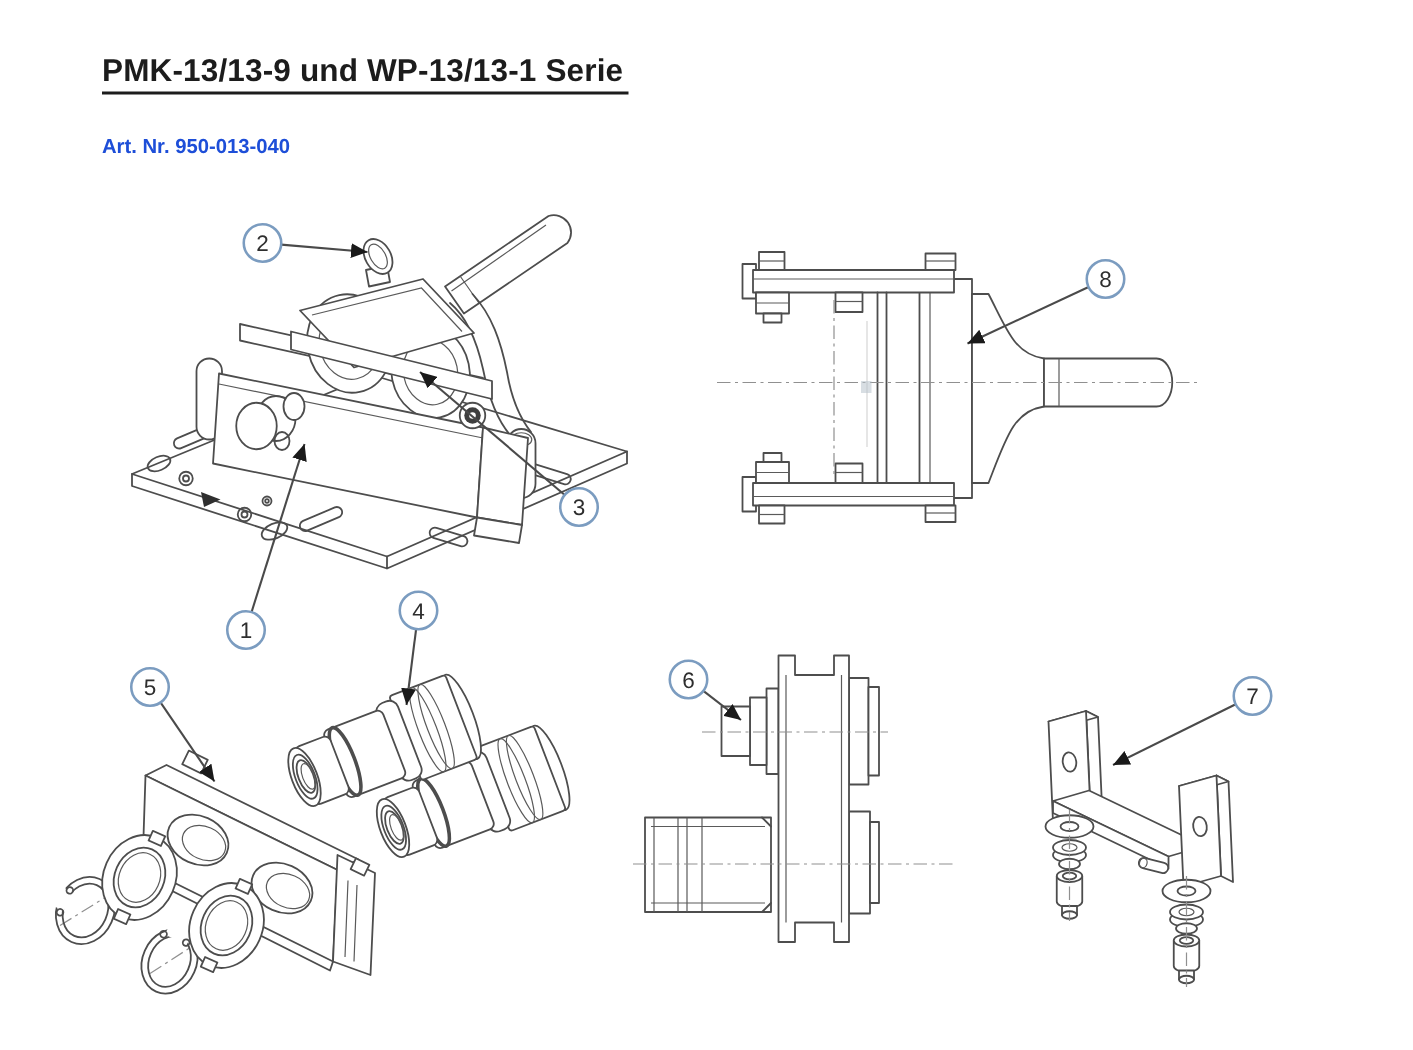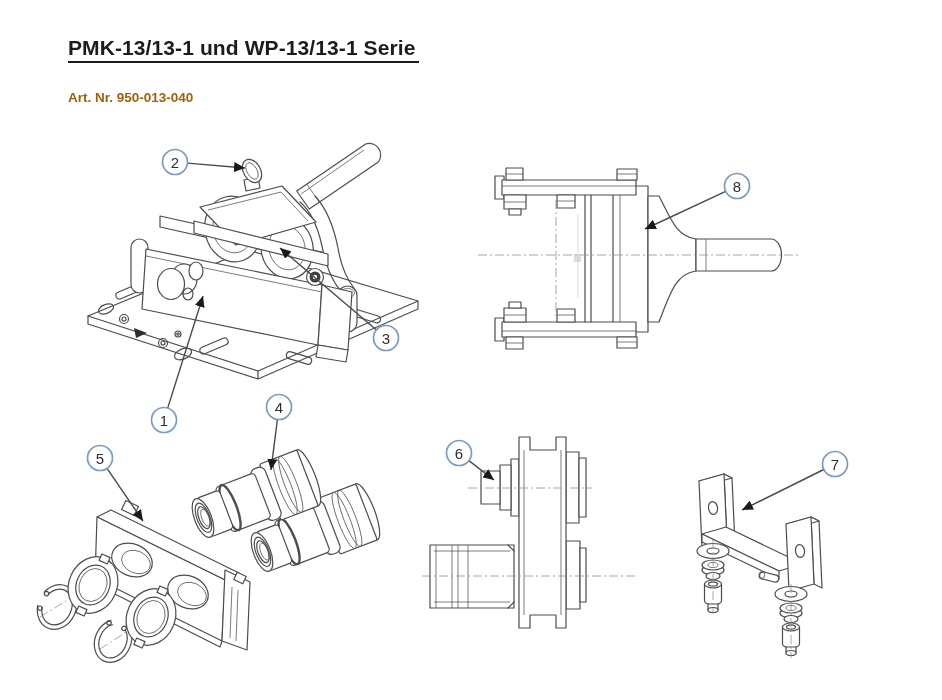--- a/index.html
+++ b/index.html
@@ -1,39 +1,39 @@
 <!DOCTYPE html>
 <html><head>
 <meta charset="utf-8">
 <style>
   html,body{margin:0;padding:0;background:#fff}
   .page{position:relative;width:942px;height:700px;background:#ffffff;overflow:hidden;
         font-family:"Liberation Sans",sans-serif}
   .title{position:absolute;left:68px;top:36px;margin:0;font-size:21px;font-weight:700;
          color:#1c1c1c;border-bottom:2px solid #1c1c1c;padding:0 3px 1px 0;letter-spacing:.1px}
-  .artnr{position:absolute;left:68px;top:90px;font-size:13.5px;font-weight:700;color:#a16207}
+  .artnr{position:absolute;left:68px;top:90px;font-size:13.5px;font-weight:700;color:#1d4ed8}
   svg.drawing{position:absolute;left:0;top:0}
   
   .k{fill:none;stroke:#4d4d4d;stroke-width:1.2;stroke-linecap:round;stroke-linejoin:round}
   .w{fill:#ffffff;stroke:#4d4d4d;stroke-width:1.2;stroke-linejoin:round}
   .t{fill:none;stroke:#5a5a5a;stroke-width:.8}
   .d{fill:none;stroke:#909090;stroke-width:.8;stroke-dasharray:9 3 2 3}
   .dk{fill:#2f2f2f;stroke:none}
   .ring2{fill:none;stroke:#4d4d4d;stroke-width:2.4}
   .ldr{fill:none;stroke:#4a4a4a;stroke-width:1.4;marker-end:url(#ah)}
   .cc{fill:#ffffff;stroke:#7b9cc0;stroke-width:1.7}
   .cn{font:15px "Liberation Sans",sans-serif;fill:#2e2e2e;text-anchor:middle}
 </style>
 </head>
 <body>
 
 <div class="page">
 
   <div>
-    <h1 class="title">PMK-13/13-1 und WP-13/13-1 Serie</h1>
+    <h1 class="title">PMK-13/13-9 und WP-13/13-1 Serie</h1>
     <div class="artnr">Art. Nr. 950-013-040</div>
   </div>
 
   <svg class="drawing" width="942" height="700" viewBox="0 0 942 700">
     <defs>
       <marker id="ah" markerWidth="12" markerHeight="10" refX="11" refY="5" orient="auto" markerUnits="userSpaceOnUse">
         <path d="M0,0 L11,5 L0,10 Z" fill="#1a1a1a"></path>
       </marker>
       <g id="roller">
         <ellipse class="w" cx="112" cy="0" rx="8" ry="30"></ellipse>

